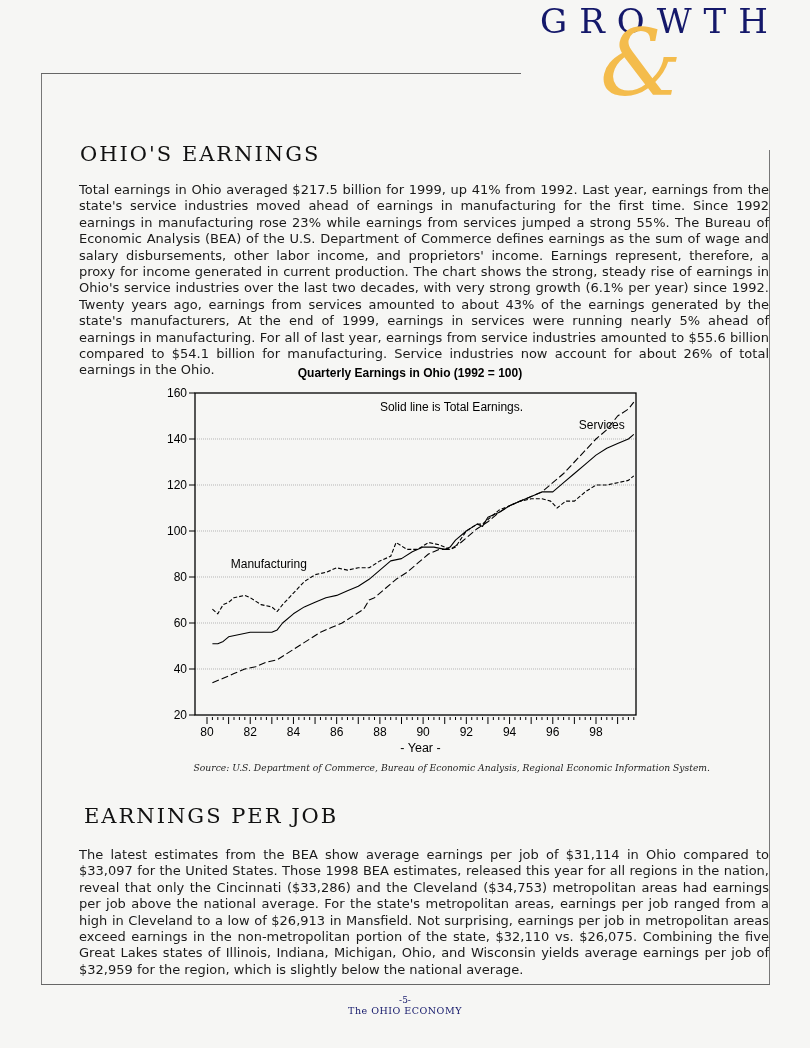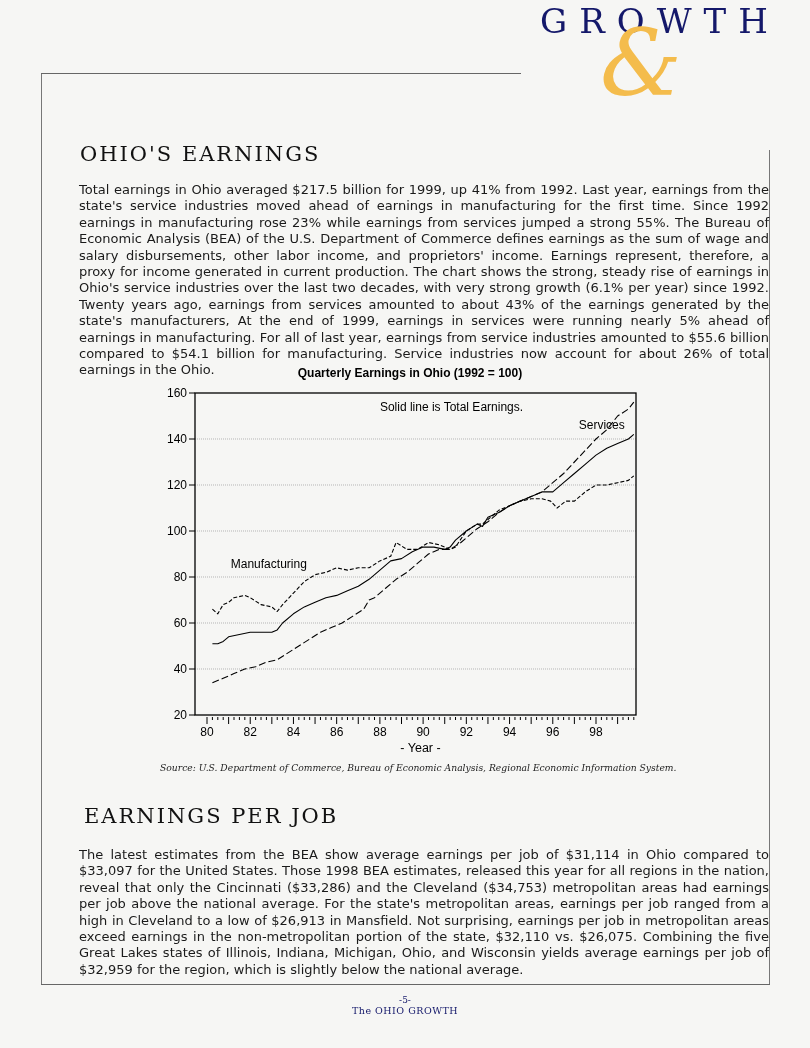--- a/index.html
+++ b/index.html
@@ -34,21 +34,21 @@
     position: absolute; font-family: "DejaVu Sans", sans-serif; font-size: 13px;
     line-height: 16.4px; text-align: justify; color: #1a1a1a;
   }
 
   .chart-title {
     position: absolute; left: 200px; top: 366px; width: 420px; text-align: center;
     font-family: "Liberation Sans", sans-serif; font-weight: bold; font-size: 12px; color: #000;
   }
   #chart { position: absolute; left: 150px; top: 380px; }
   .source {
-    position: absolute; left: 160px; top: 762px; width: 550px; text-align: left;
+    position: absolute; left: 160px; top: 762px; width: 550px; text-align: right;
     font-family: "DejaVu Serif", serif; font-style: italic; font-size: 9.2px; color: #222;
   }
   .footer-page, .footer-title {
     position: absolute; left: 0; width: 810px; text-align: center; color: #14186a;
     font-family: "DejaVu Serif", serif;
   }
   .footer-page { top: 995px; font-size: 9px; }
   .footer-title { top: 1005px; font-size: 9.5px; letter-spacing: 0.5px; }
 </style>
 </head>
@@ -190,13 +190,13 @@
     <text x="428.7111111111121" y="48.650000000000034" font-size="12" font-family="Liberation Sans, sans-serif" fill="#000">Services</text>
     <text x="80.77222222222025" y="187.8" font-size="12" font-family="Liberation Sans, sans-serif" fill="#000">Manufacturing</text>
   </svg>
 
 <div class="source">Source: U.S. Department of Commerce, Bureau of Economic Analysis, Regional Economic Information System.</div>
 
 <div class="section-title" style="left:84px; top:804px;text-align:center;">EARNINGS PER JOB</div>
 <div class="para" style="left:79px; top:847px; width:690px;">The latest estimates from the BEA show average earnings per job of $31,114 in Ohio compared to $33,097 for the United States. Those 1998 BEA estimates, released this year for all regions in the nation, reveal that only the Cincinnati ($33,286) and the Cleveland ($34,753) metropolitan areas had earnings per job above the national average. For the state's metropolitan areas, earnings per job ranged from a high in Cleveland to a low of $26,913 in Mansfield. Not surprising, earnings per job in metropolitan areas exceed earnings in the non-metropolitan portion of the state, $32,110 vs. $26,075. Combining the five Great Lakes states of Illinois, Indiana, Michigan, Ohio, and Wisconsin yields average earnings per job of $32,959 for the region, which is slightly below the national average.</div>
 
 <div class="footer-page">-5-</div>
-<div class="footer-title">The OHIO GROWTH</div>
+<div class="footer-title">The OHIO ECONOMY</div>
 
 </body></html>

